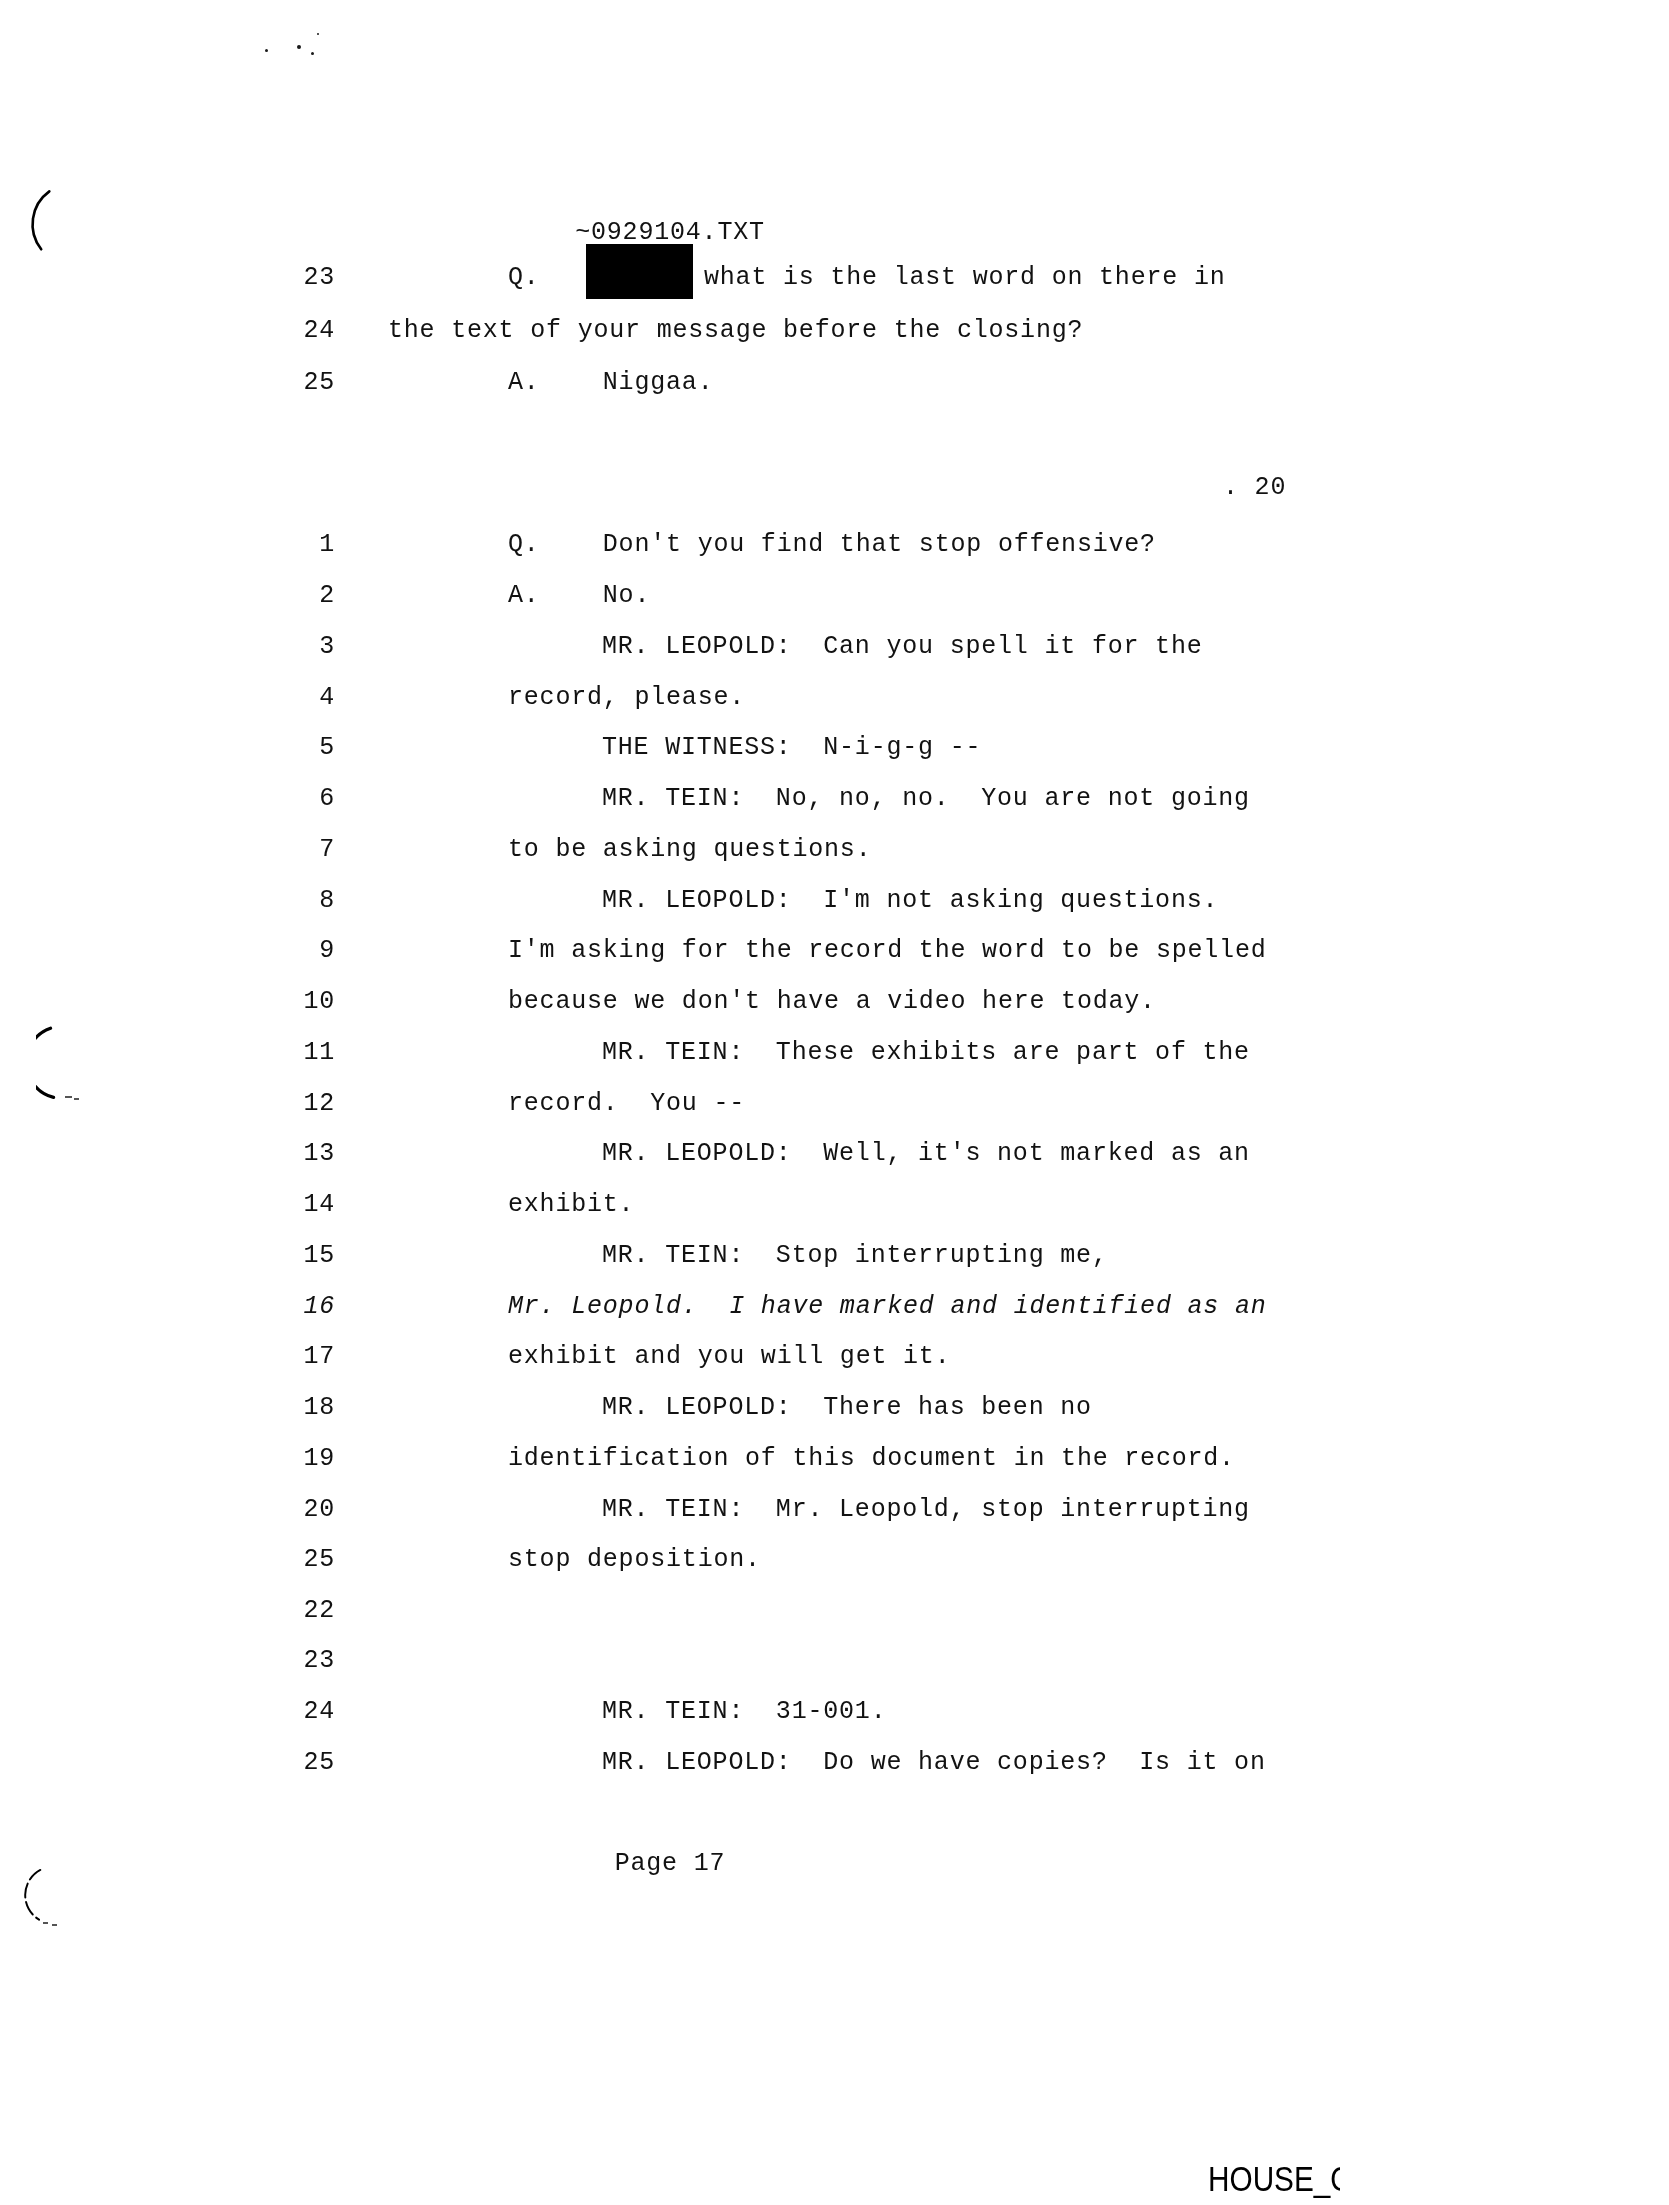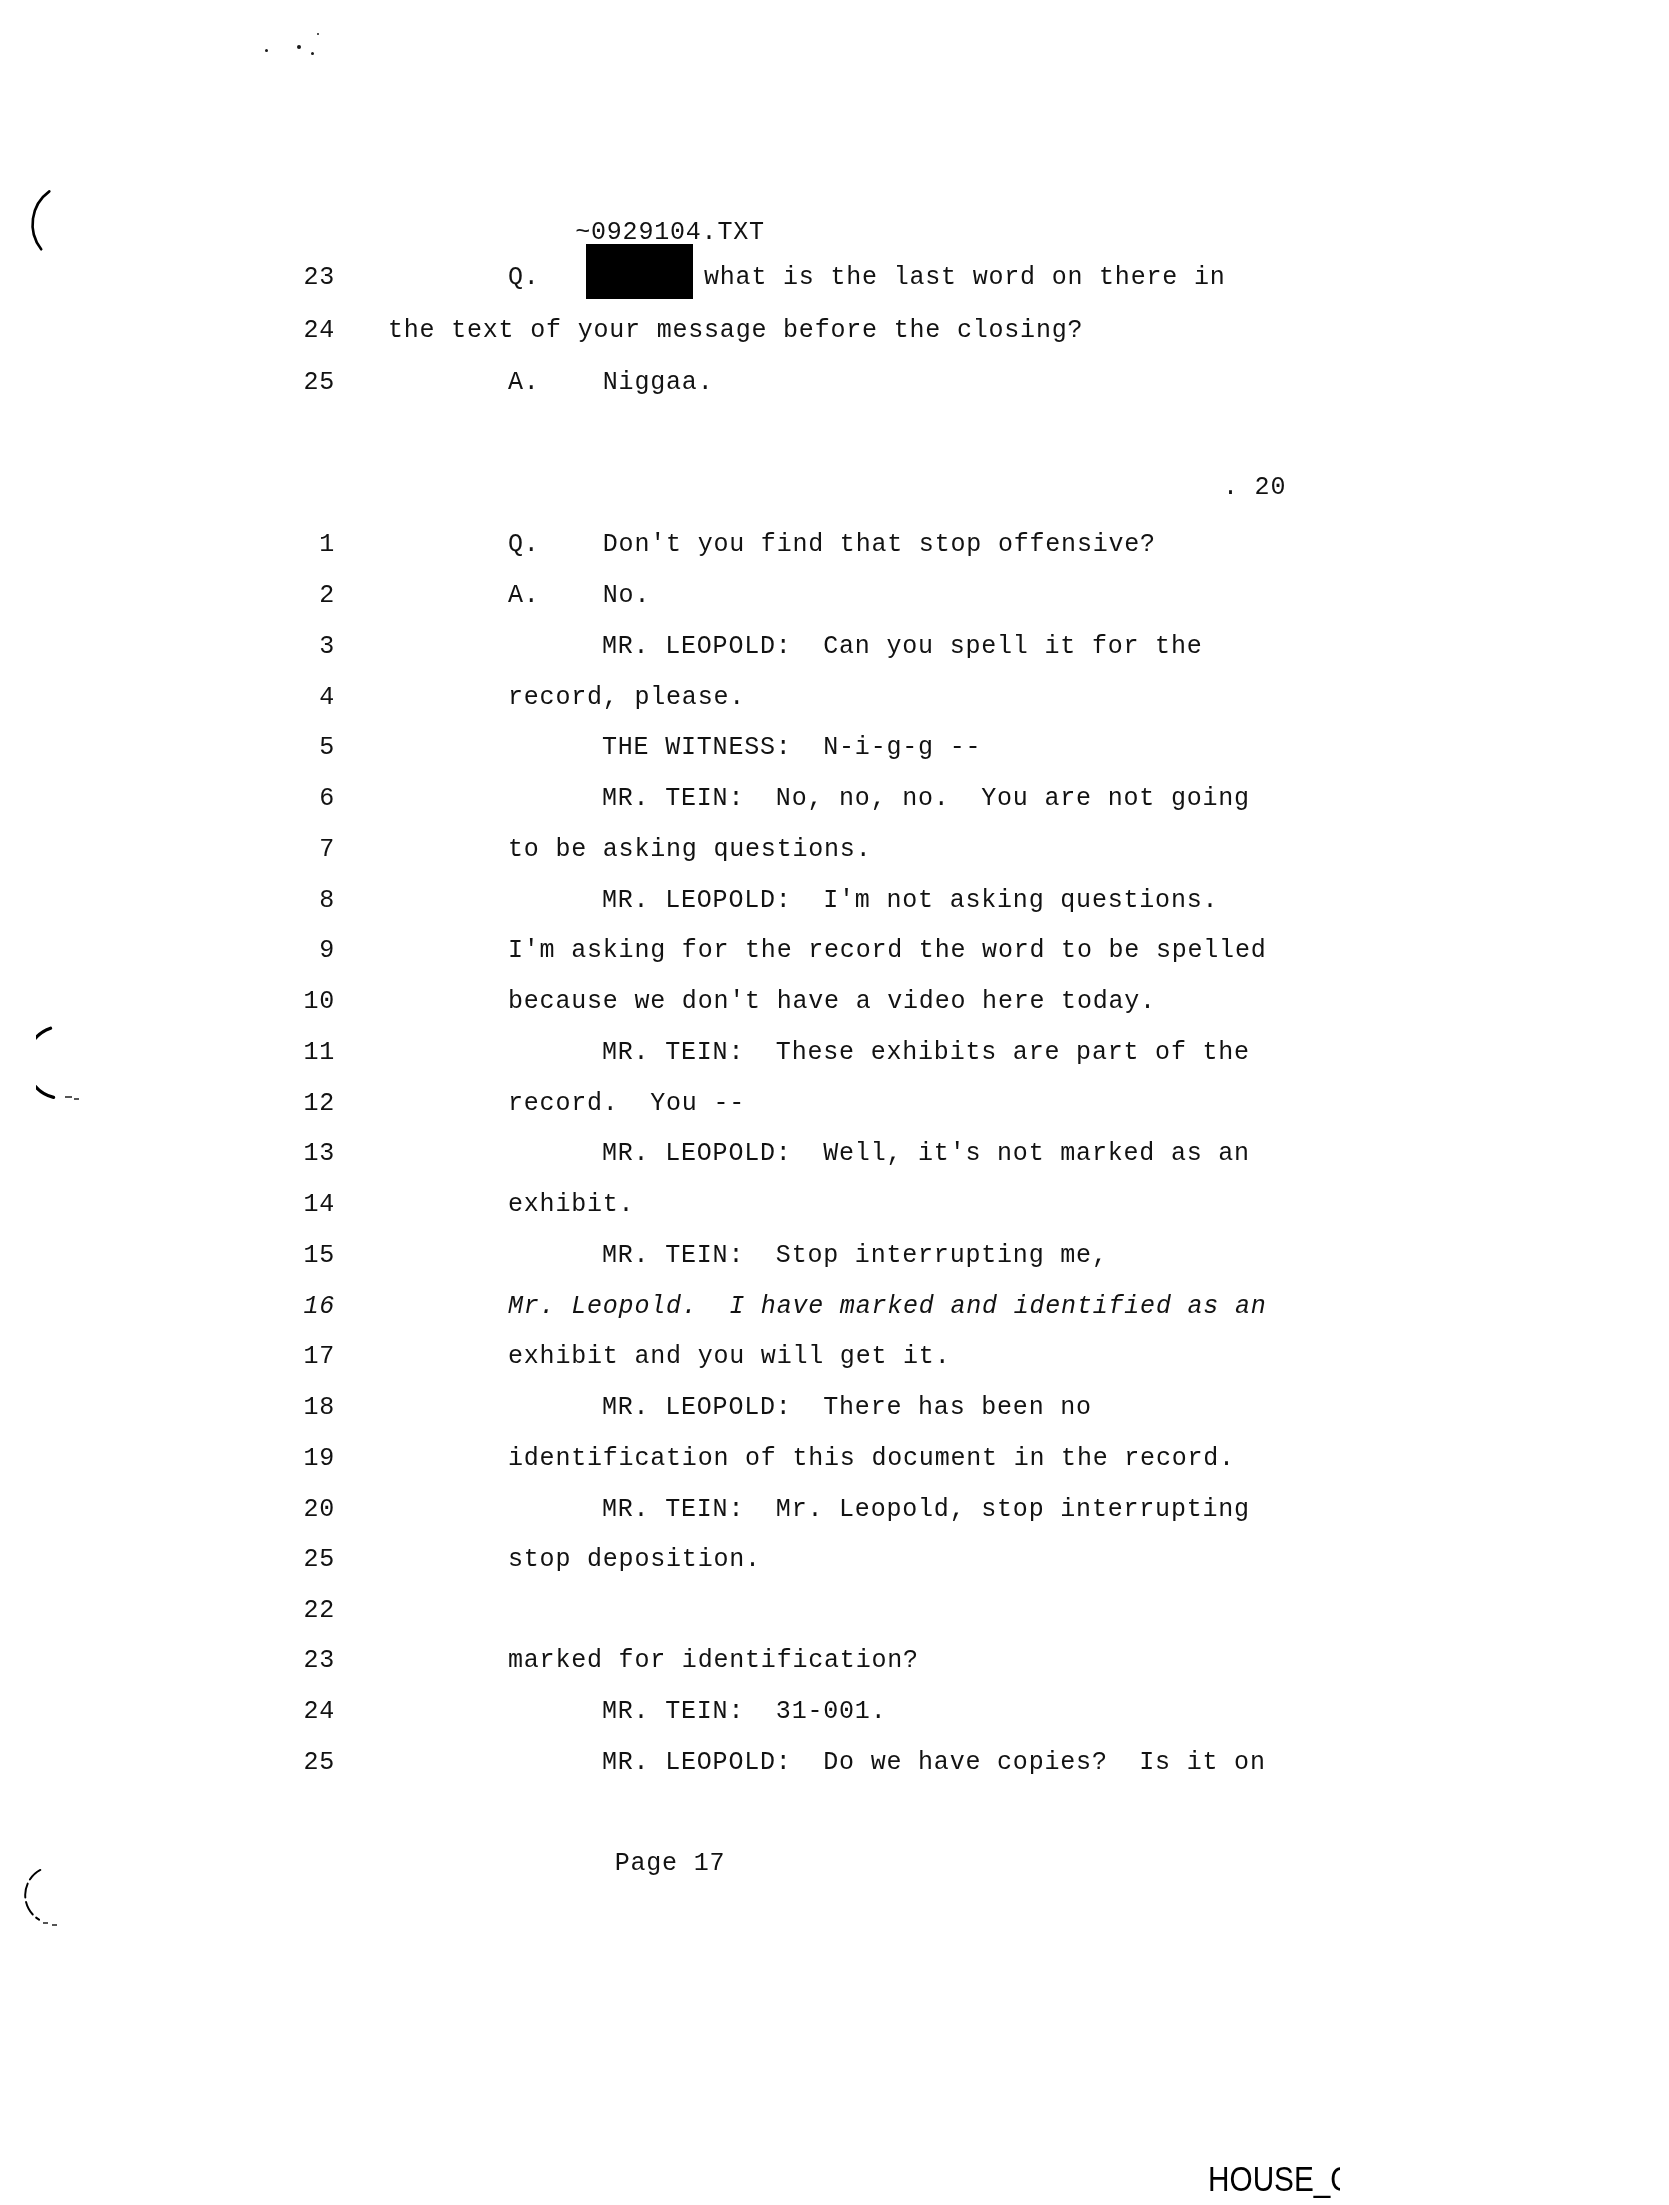--- a/index.html
+++ b/index.html
@@ -105,21 +105,21 @@
       <div class="trow mono" style="top: 1129px;"><span class="lnum">13</span><span class="ltext" style="left: 602px;">MR. LEOPOLD:  Well, it's not marked as an</span></div>
       <div class="trow mono" style="top: 1180px;"><span class="lnum">14</span><span class="ltext" style="left: 508px;">exhibit.</span></div>
       <div class="trow mono" style="top: 1231px;"><span class="lnum">15</span><span class="ltext" style="left: 602px;">MR. TEIN:  Stop interrupting me,</span></div>
       <div class="trow mono" style="top: 1282px; font-style: italic;"><span class="lnum">16</span><span class="ltext" style="left: 508px;">Mr. Leopold.  I have marked and identified as an</span></div>
       <div class="trow mono" style="top: 1332px;"><span class="lnum">17</span><span class="ltext" style="left: 508px;">exhibit and you will get it.</span></div>
       <div class="trow mono" style="top: 1383px;"><span class="lnum">18</span><span class="ltext" style="left: 602px;">MR. LEOPOLD:  There has been no</span></div>
       <div class="trow mono" style="top: 1434px;"><span class="lnum">19</span><span class="ltext" style="left: 508px;">identification of this document in the record.</span></div>
       <div class="trow mono" style="top: 1485px;"><span class="lnum">20</span><span class="ltext" style="left: 602px;">MR. TEIN:  Mr. Leopold, stop interrupting</span></div>
       <div class="trow mono" style="top: 1535px;"><span class="lnum">25</span><span class="ltext" style="left: 508px;">stop deposition.</span></div>
       <div class="trow mono" style="top: 1586px;"><span class="lnum">22</span></div>
-      <div class="trow mono" style="top: 1636px;"><span class="lnum">23</span><span class="ltext" style="left: 508px;">marked for identification?</span></div>
+      <div class="trow mono" style="top: 1636px;"><span class="lnum">23</span></div>
       <div class="trow mono" style="top: 1687px;"><span class="lnum">24</span><span class="ltext" style="left: 602px;">MR. TEIN:  31-001.</span></div>
       <div class="trow mono" style="top: 1738px;"><span class="lnum">25</span><span class="ltext" style="left: 602px;">MR. LEOPOLD:  Do we have copies?  Is it on</span></div>
     </div>
 
   <div class="footer-row mono" style="top:1839px;">Page 17</div>
 
   <div class="bates" style="left:1208px;top:2160px;">HOUSE_OVERSIGHT_012412</div>
 
 </div>
 

